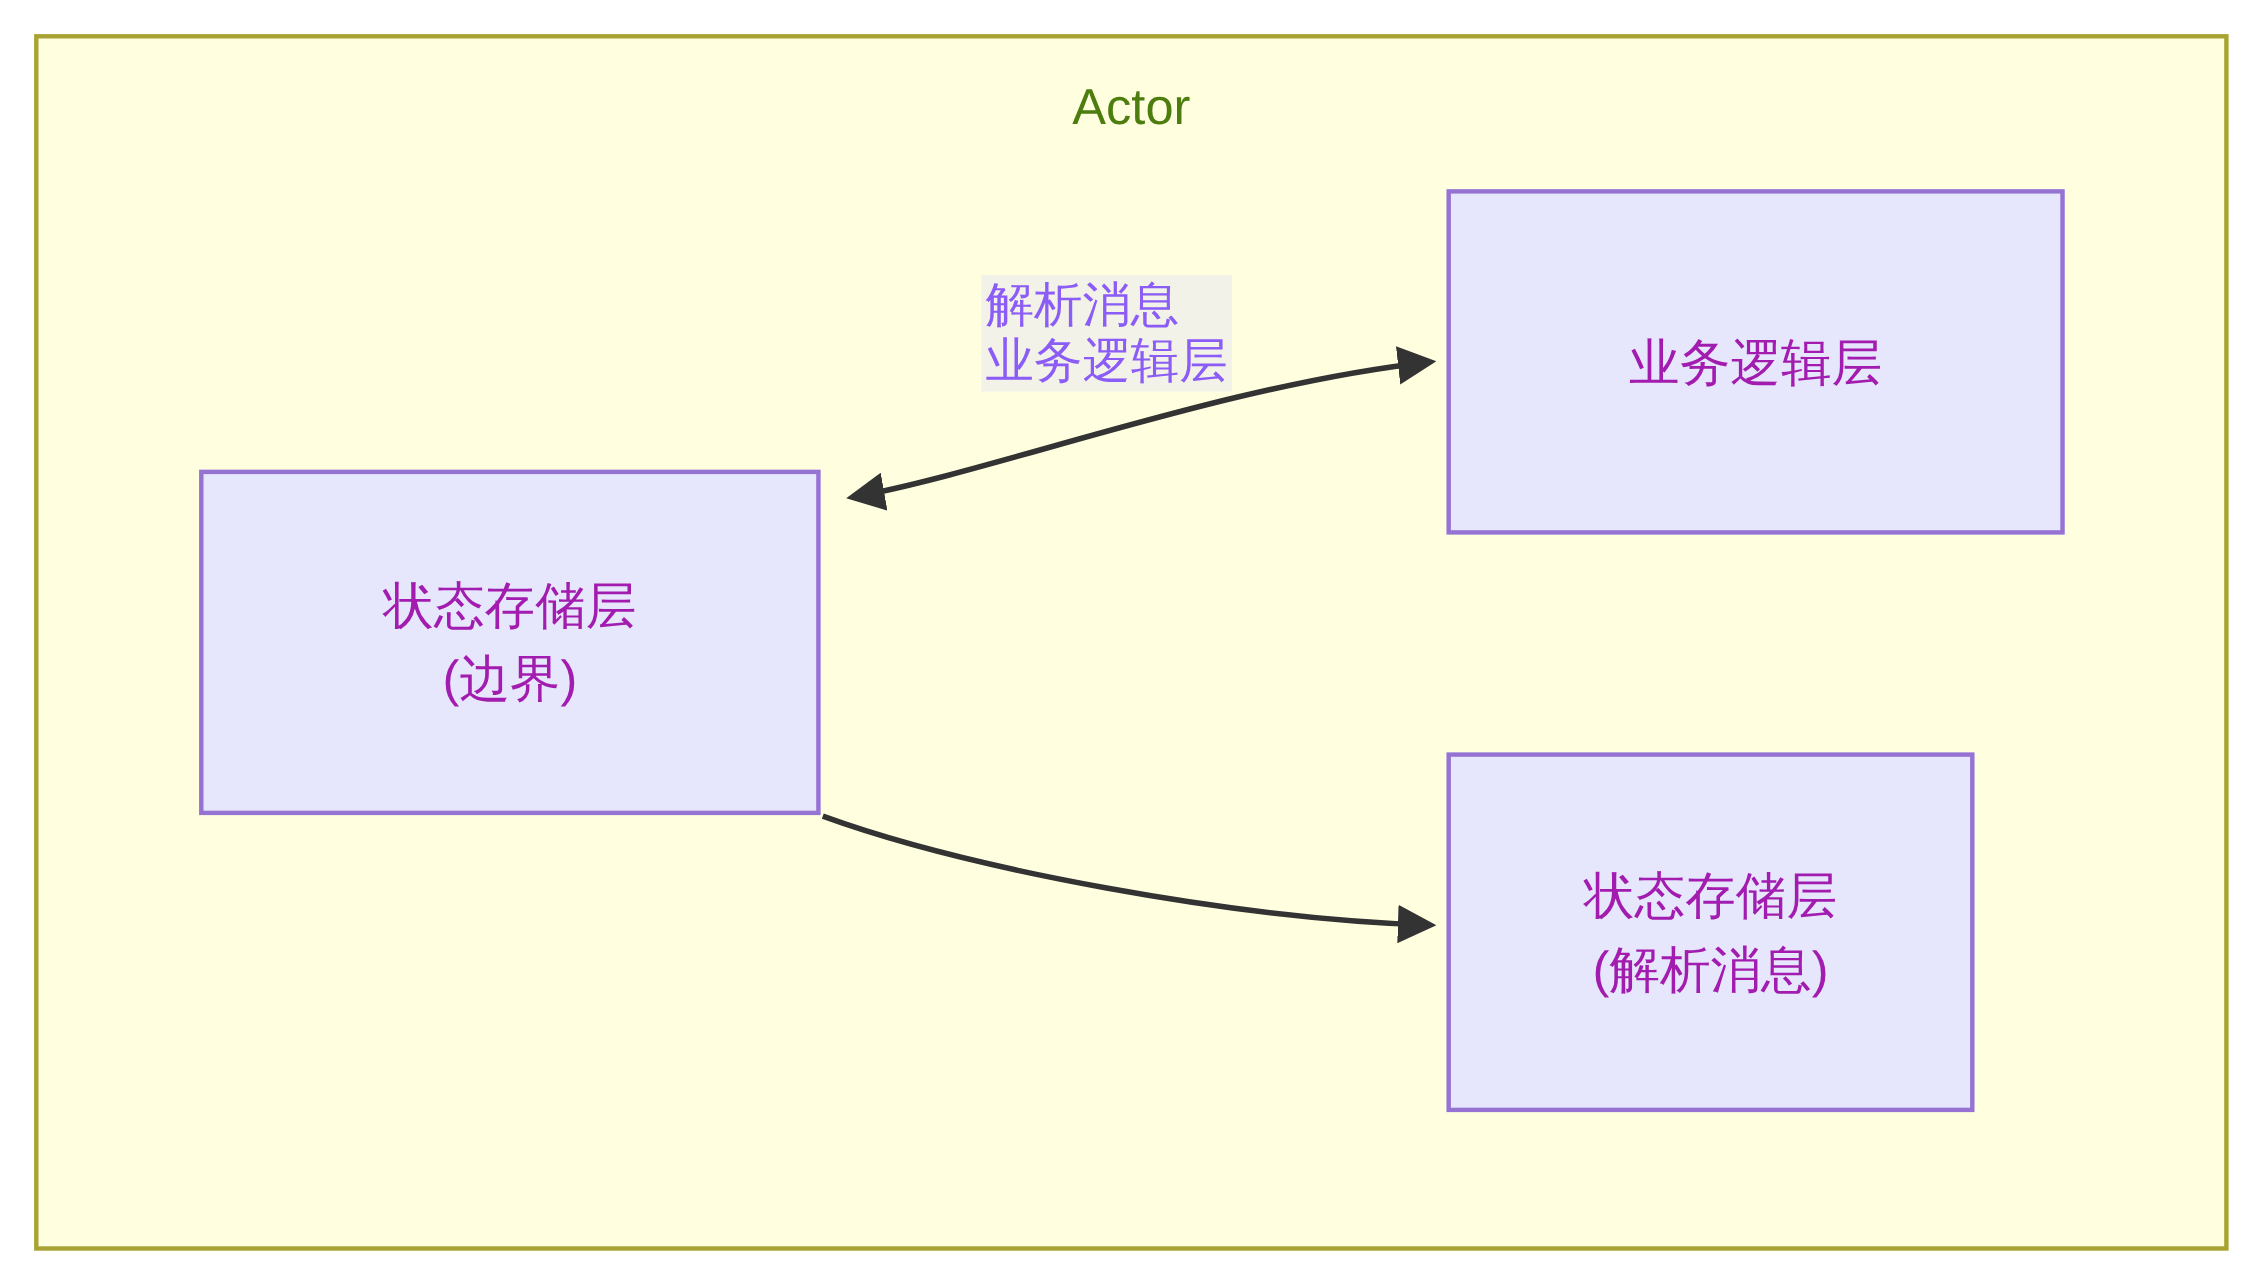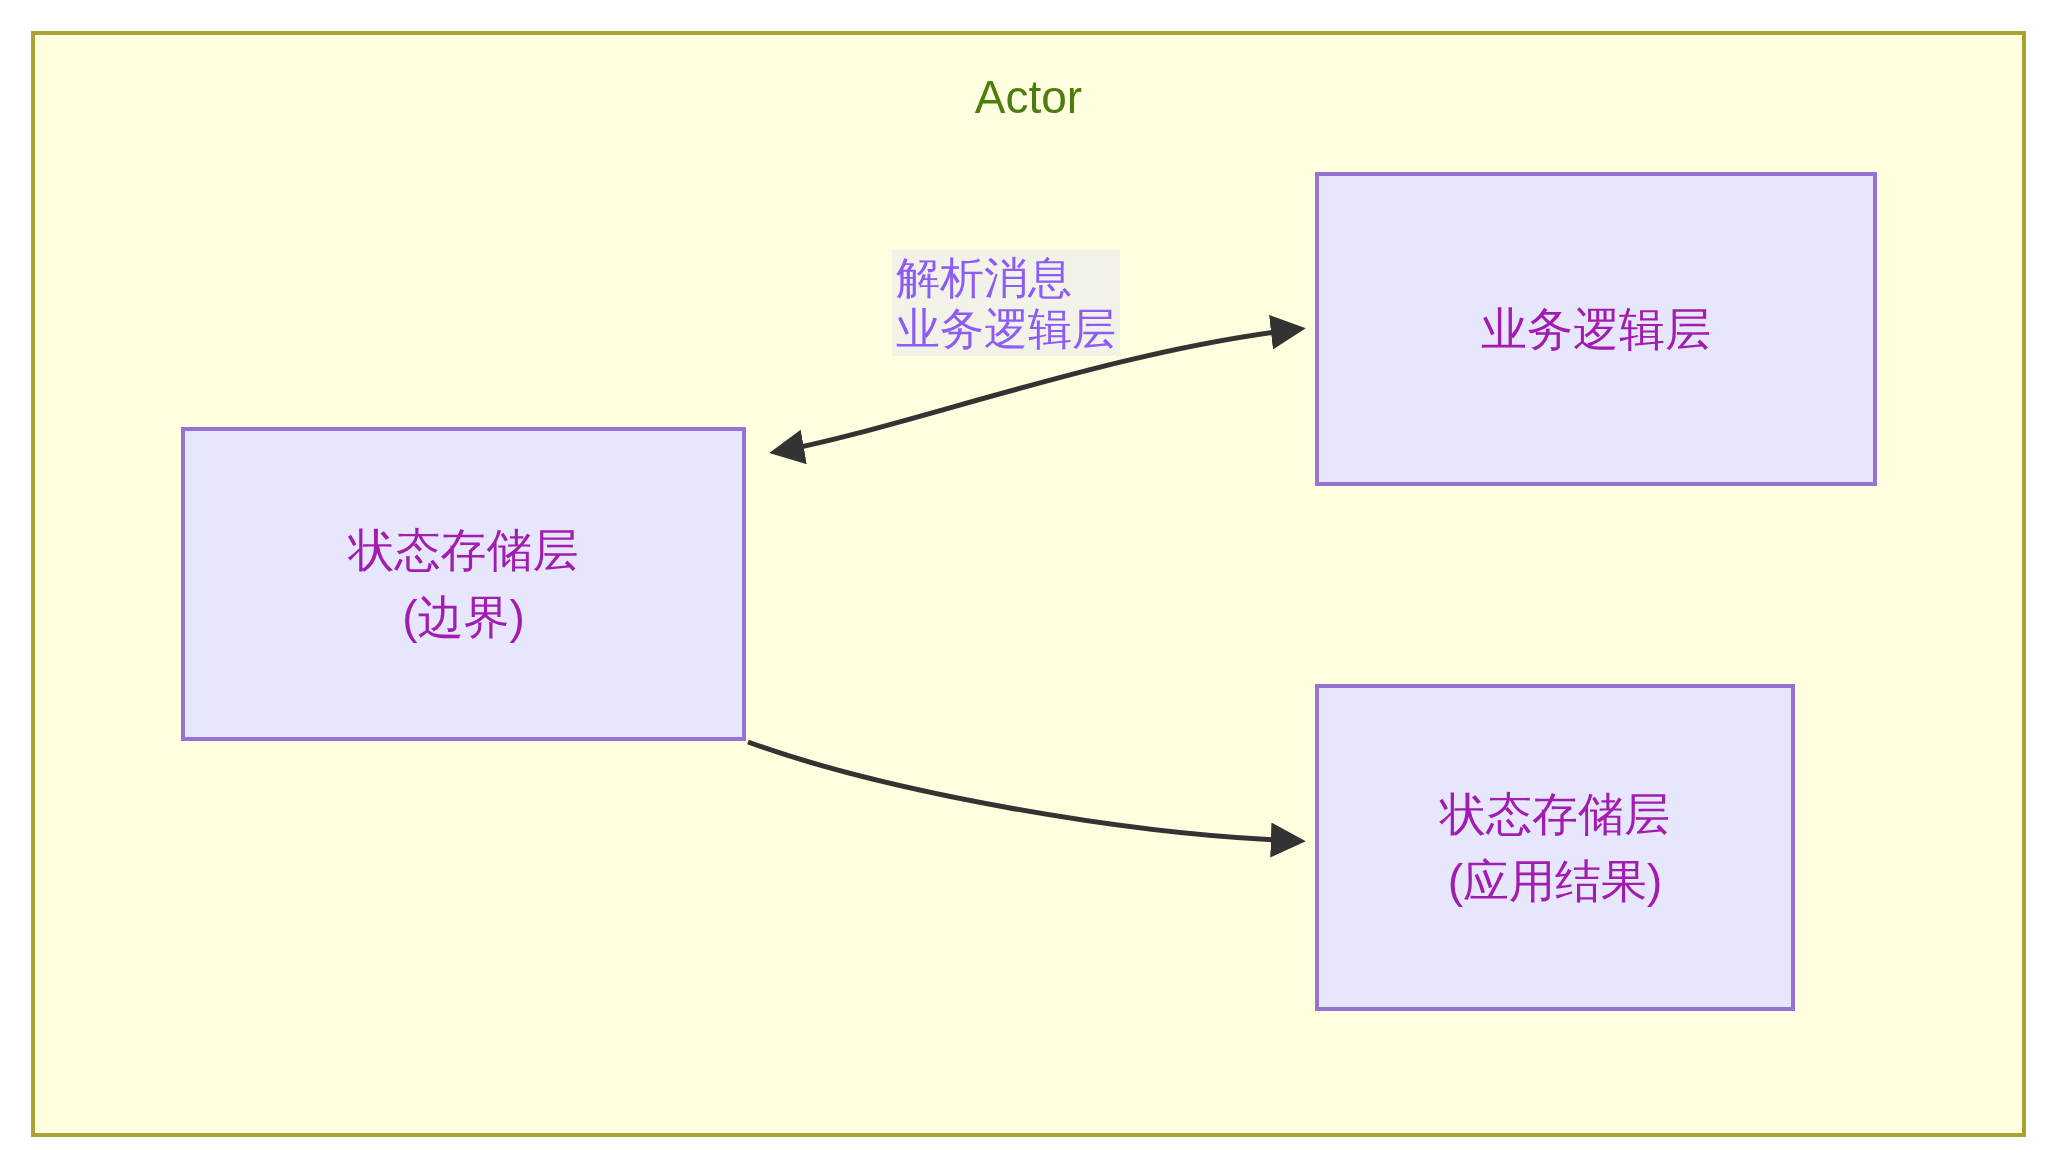--- a/index.html
+++ b/index.html
@@ -152,21 +152,21 @@
     <span class="line">状态存储层</span>
     <span class="line">(边界)</span>
   </div>
 
   <div class="layer-box" id="box-logic">
     <span class="line">业务逻辑层</span>
   </div>
 
   <div class="layer-box" id="box-state">
     <span class="line">状态存储层</span>
-    <span class="line">(应用结果)</span>
+    <span class="line">(解析消息)</span>
   </div>
 
   <div class="edge-label" id="label-parse">
     <span class="line">解析消息</span>
     <span class="line">业务逻辑层</span>
   </div>
 
 
 </div>
 

